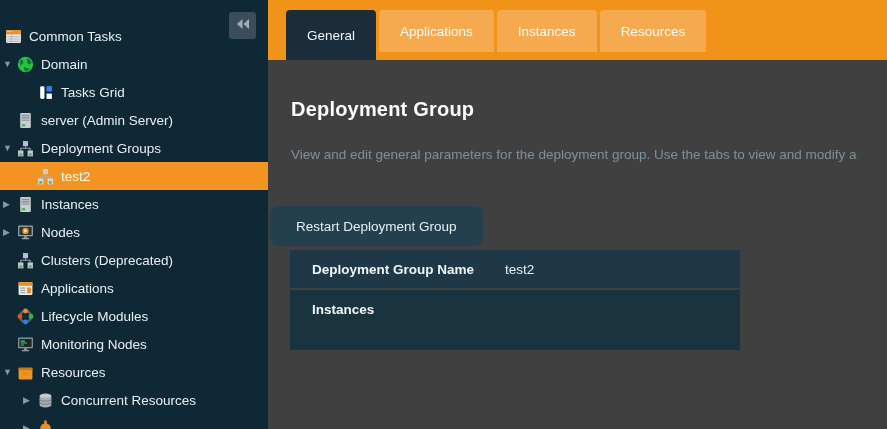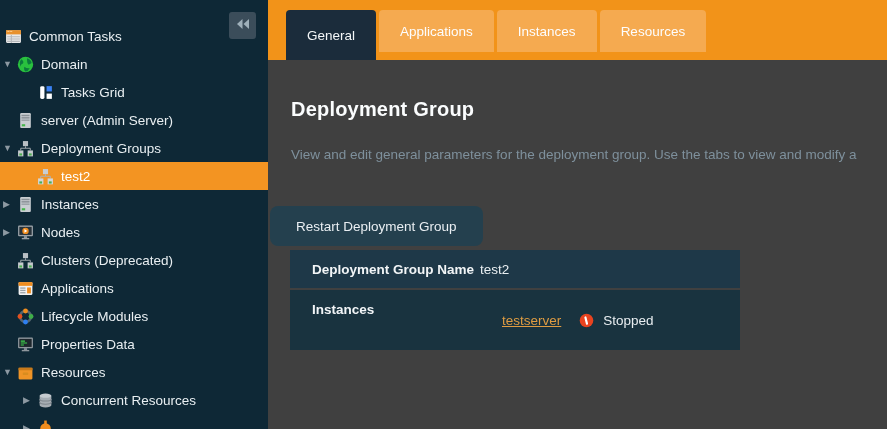--- a/index.html
+++ b/index.html
@@ -87,21 +87,21 @@
   }
 
   .prop-table { margin: 4px 0 0 22px; width: 450px; }
   .prop-row { display: flex; padding-left: 22px; }
   .prop-row.row-1 {
     height: 38px; background: #1e3848;
     align-items: center; margin-bottom: 2px;
   }
   .prop-row.row-2 { height: 60px; background: #19333f; }
   .prop-label {
-    width: 168px; flex: none;
+    width: 193px; flex: none;
     font-size: 13.5px; font-weight: bold; color: #f2f5f7;
   }
   .row-2 .prop-label { padding-top: 12px; }
   .prop-value { font-size: 13.5px; color: #e9eef1; }
   .instance-cell { display: flex; align-items: center; margin-left: 22px; }
   .instance-link {
     color: #df9c42; font-size: 13.5px; text-decoration: underline;
     cursor: pointer;
   }
   .status-wrap { display: flex; align-items: center; margin-left: 18px; }
@@ -275,21 +275,21 @@
       <span class="arrow"></span>
       <span class="nav-icon">
         <svg viewBox="0 0 16 16">
             <rect x="1" y="1.5" width="14" height="10" rx="1" fill="#8f979d"></rect>
             <rect x="2.2" y="2.7" width="11.6" height="7.6" fill="#1d262c"></rect>
             <path d="M3.5 4.8h4M3.5 6.6h6M3.5 8.4h3" stroke="#3fd24d" stroke-width="1"></path>
             <rect x="6.5" y="11.5" width="3" height="1.6" fill="#8f979d"></rect>
             <rect x="4.5" y="13.1" width="7" height="1.3" fill="#8f979d"></rect>
           </svg>
       </span>
-      <span class="nav-label">Properties Data</span>
+      <span class="nav-label">Monitoring Nodes</span>
     </div>
 
     <div class="nav-row">
       <span class="arrow">▼</span>
       <span class="nav-icon">
         <svg viewBox="0 0 16 16">
             <rect x="1.5" y="3.5" width="13" height="11" rx="1" fill="#ef9426"></rect>
             <rect x="1.5" y="3.5" width="13" height="2.4" fill="#c97a1a"></rect>
             <rect x="5.5" y="8" width="5" height="2.4" rx="0.6" fill="#d98c1f"></rect>
           </svg>
@@ -352,28 +352,16 @@
 
   <div class="prop-table">
 
     <div class="prop-row row-1">
       <span class="prop-label">Deployment Group Name</span>
       <span class="prop-value">test2</span>
     </div>
 
     <div class="prop-row row-2">
       <span class="prop-label">Instances</span>
-      <span class="instance-cell">
-        <a class="instance-link">testserver</a>
-        <span class="status-wrap">
-          <span class="status-icon">
-            <svg viewBox="0 0 15 15">
-                <circle cx="7.5" cy="7.5" r="6.8" fill="#e8431f"></circle>
-                <rect x="6.1" y="3.2" width="2.2" height="8.6" rx="1.1" fill="#ffffff" transform="rotate(-14 7.5 7.5)"></rect>
-              </svg>
-          </span>
-          <span class="status-text">Stopped</span>
-        </span>
-      </span>
     </div>
 
   </div>
 </div>
 
 </body></html>

